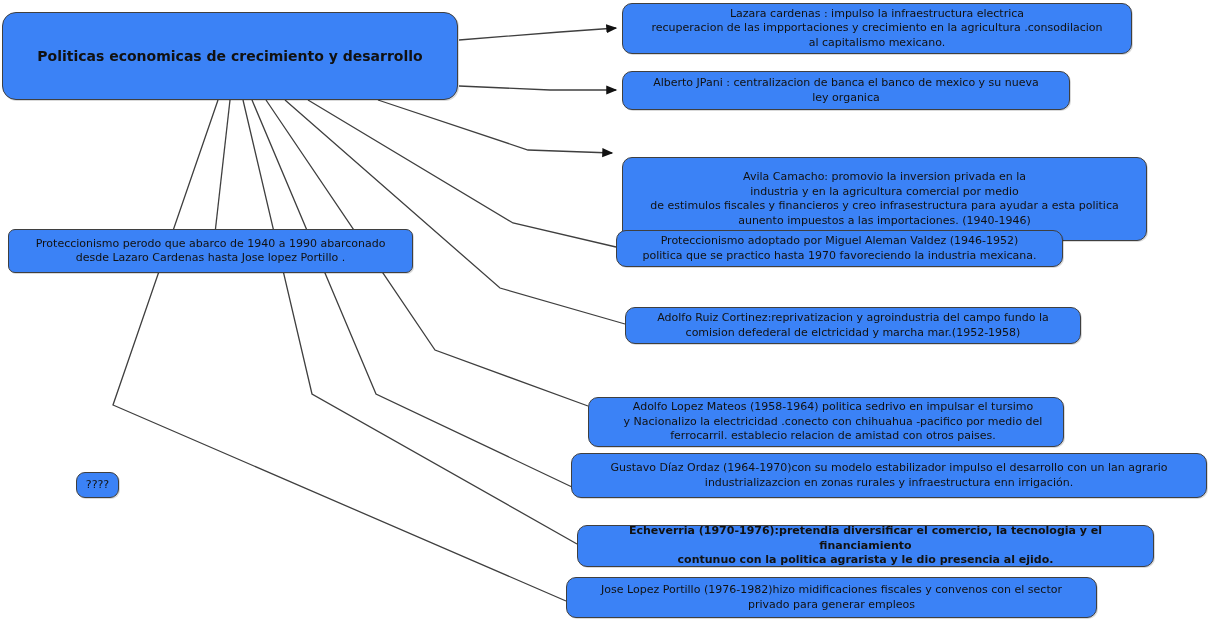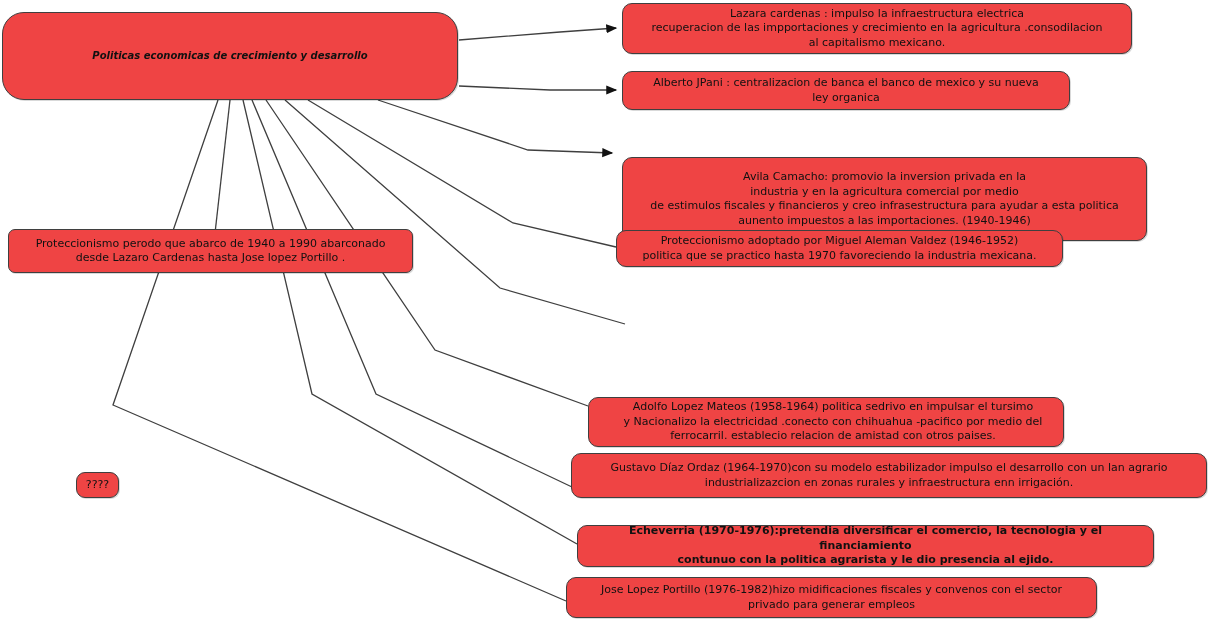--- a/index.html
+++ b/index.html
@@ -12,41 +12,40 @@
     overflow: hidden;
   }
   #edges {
     position: absolute;
     left: 0; top: 0;
     z-index: 0;
   }
   .node {
     position: absolute;
     box-sizing: border-box;
-    background: #ef4444;
+    background: #3b82f6;
     border: 1px solid #3f3f3f;
     border-radius: 10px;
     color: #111111;
     font-size: 11px;
     line-height: 14.5px;
     text-align: center;
     white-space: pre-line;
     display: flex;
     align-items: center;
     justify-content: center;
     padding: 2px 6px;
     z-index: 1;
     box-shadow: 1px 1px 0 rgba(0,0,0,0.15);
   }
   .node.main {
-    border-radius: 22px;
-    font-size: 10px;
+    border-radius: 14px;
+    font-size: 14px;
     font-weight: bold;
     line-height: 20px;
-    font-style: italic;
   }
   
   .n-main        { left: 2px;   top: 12px;  width: 456px; height: 88px; }
   .n-lazara      { left: 622px; top: 3px;   width: 510px; height: 51px; }
   .n-pani        { left: 622px; top: 71px;  width: 448px; height: 39px; }
   .n-avila       { left: 622px; top: 128px; width: 525px; height: 84px; margin-top: 29px; }
   .n-protadopt   { left: 616px; top: 230px; width: 447px; height: 37px; }
   .n-ruiz        { left: 625px; top: 307px; width: 456px; height: 37px; }
   .n-mateos      { left: 588px; top: 397px; width: 476px; height: 50px; padding-left: 20px; }
   .n-ordaz       { left: 571px; top: 453px; width: 636px; height: 45px; }
@@ -88,20 +87,22 @@
 ley organica</div>
 
   <div class="node n-avila">Avila Camacho: promovio la inversion privada en la
 industria y en la agricultura comercial por medio
 de estimulos fiscales y financieros y creo infrasestructura para ayudar a esta politica
 aunento impuestos a las importaciones. (1940-1946)</div>
 
   <div class="node n-protadopt">Proteccionismo adoptado por Miguel Aleman Valdez (1946-1952)
 politica que se practico hasta 1970 favoreciendo la industria mexicana.</div>
 
+  <div class="node n-ruiz">Adolfo Ruiz Cortinez:reprivatizacion y agroindustria del campo fundo la
+comision defederal de elctricidad y marcha mar.(1952-1958)</div>
 
   <div class="node n-mateos">Adolfo Lopez Mateos (1958-1964) politica sedrivo en impulsar el tursimo
 y Nacionalizo la electricidad .conecto con chihuahua -pacifico por medio del
 ferrocarril. establecio relacion de amistad con otros paises.</div>
 
   <div class="node n-ordaz">Gustavo Díaz Ordaz (1964-1970)con su modelo estabilizador impulso el desarrollo con un lan agrario
 industrializazcion en zonas rurales y infraestructura enn irrigación.</div>
 
   <div class="node n-echeverria">Echeverria (1970-1976):pretendia diversificar el comercio, la tecnologia y el financiamiento
 contunuo con la politica agrarista y le dio presencia al ejido.</div>

